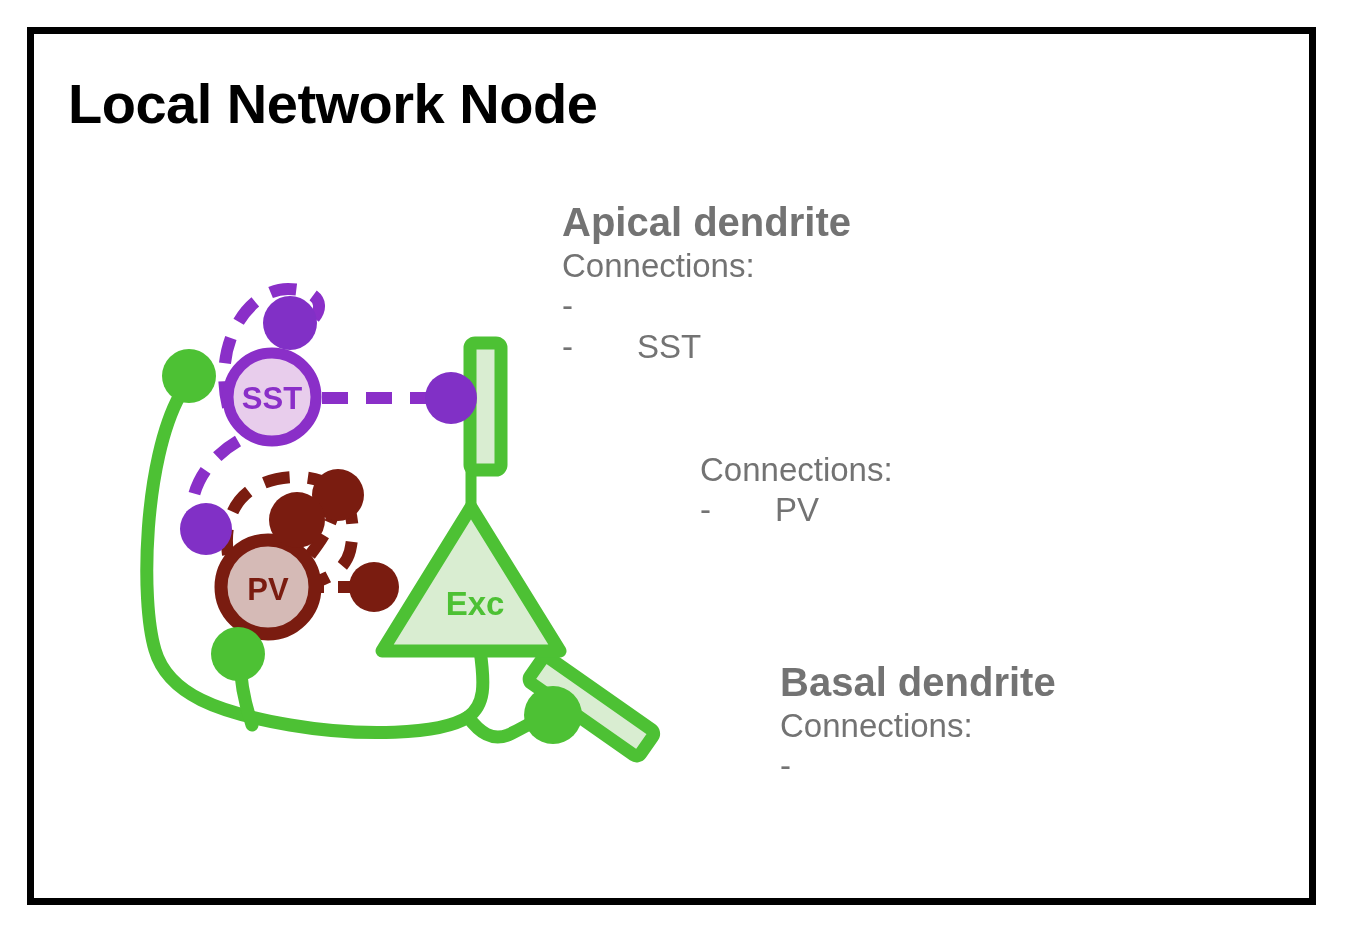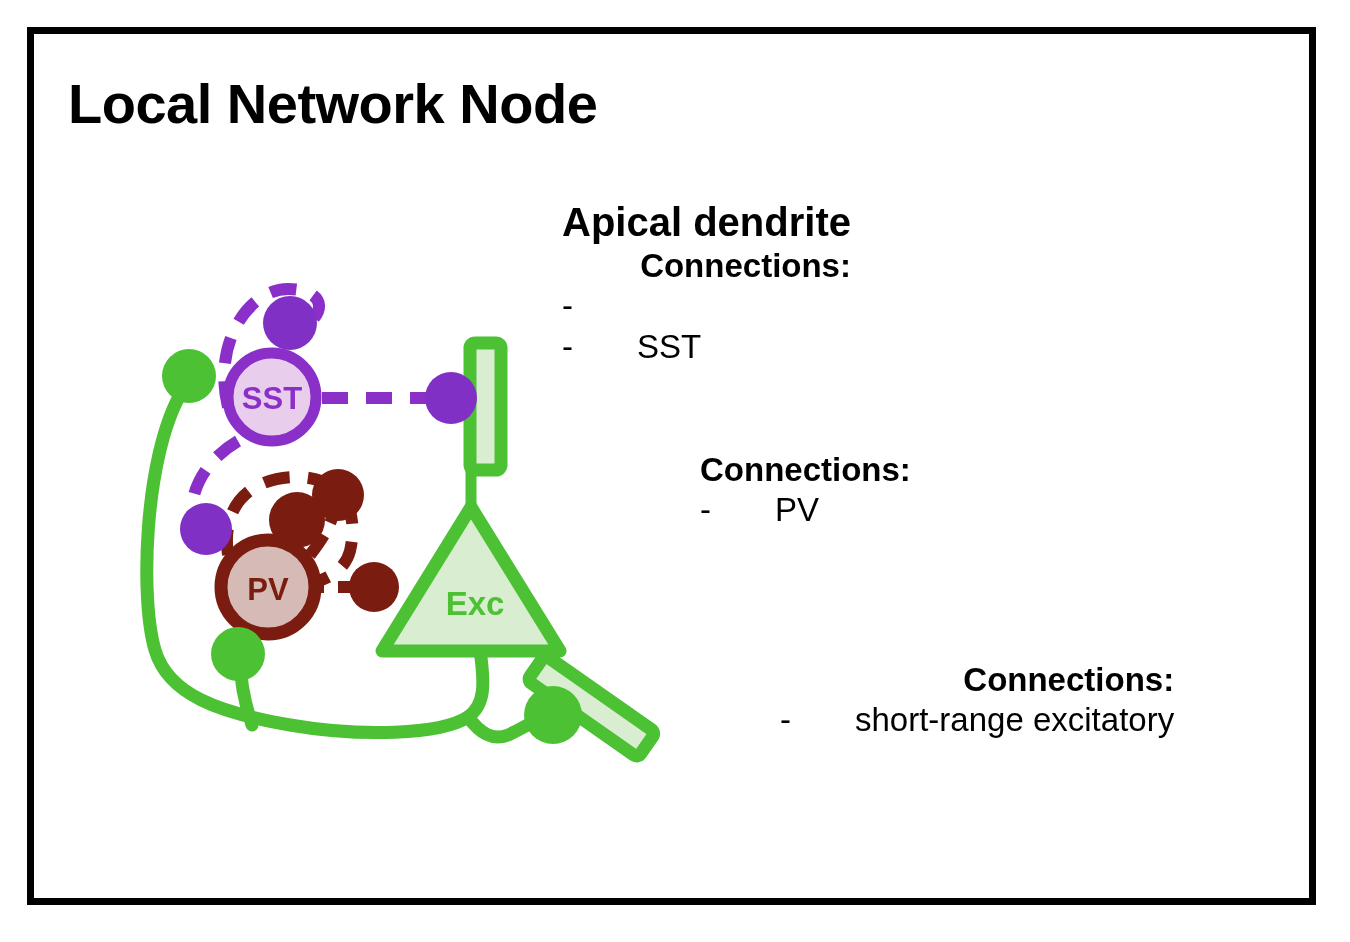--- a/index.html
+++ b/index.html
@@ -36,35 +36,34 @@
     top: 75px;
     font-size: 56px;
     font-weight: bold;
     color: #000000;
     letter-spacing: -0.5px;
     line-height: 1.05;
     white-space: nowrap;
   }
   .section {
     position: absolute;
-    color: #000000;
+    color: #737373;
   }
   .sec-title {
     font-size: 40px;
     font-weight: bold;
     line-height: 1.1;
     white-space: nowrap;
     margin-bottom: 2px;
   }
   .sec-sub {
     font-size: 33px;
-    font-weight: bold;
+    font-weight: normal;
     line-height: 1.22;
     white-space: nowrap;
-    text-align: right;
   }
   .bullet-row {
     font-size: 33px;
     font-weight: normal;
     line-height: 1.22;
     white-space: nowrap;
     display: flex;
   }
   .bullet-dash {
     display: inline-block;
@@ -186,20 +185,20 @@
 
   <div class="section" id="sec-soma">
     <div class="sec-sub">Connections:</div>
     <div class="bullet-row">
       <span class="bullet-dash">-</span>
       <span class="bullet-text">PV</span>
     </div>
   </div>
 
   <div class="section" id="sec-basal">
+    <div class="sec-title">Basal dendrite</div>
     <div class="sec-sub">Connections:</div>
     <div class="bullet-row">
       <span class="bullet-dash">-</span>
-      <span class="bullet-text">short-range excitatory</span>
     </div>
   </div>
 
 </div>
 
 </body></html>

